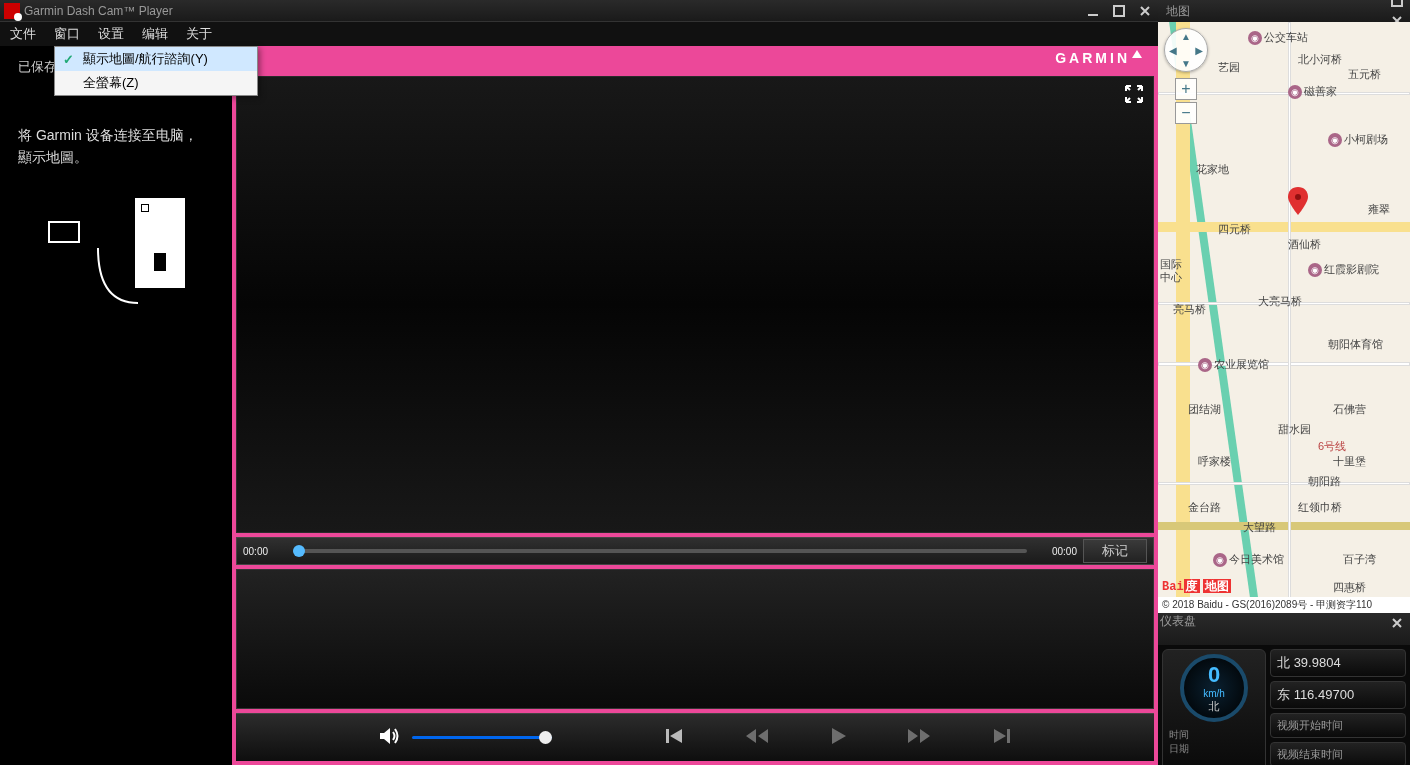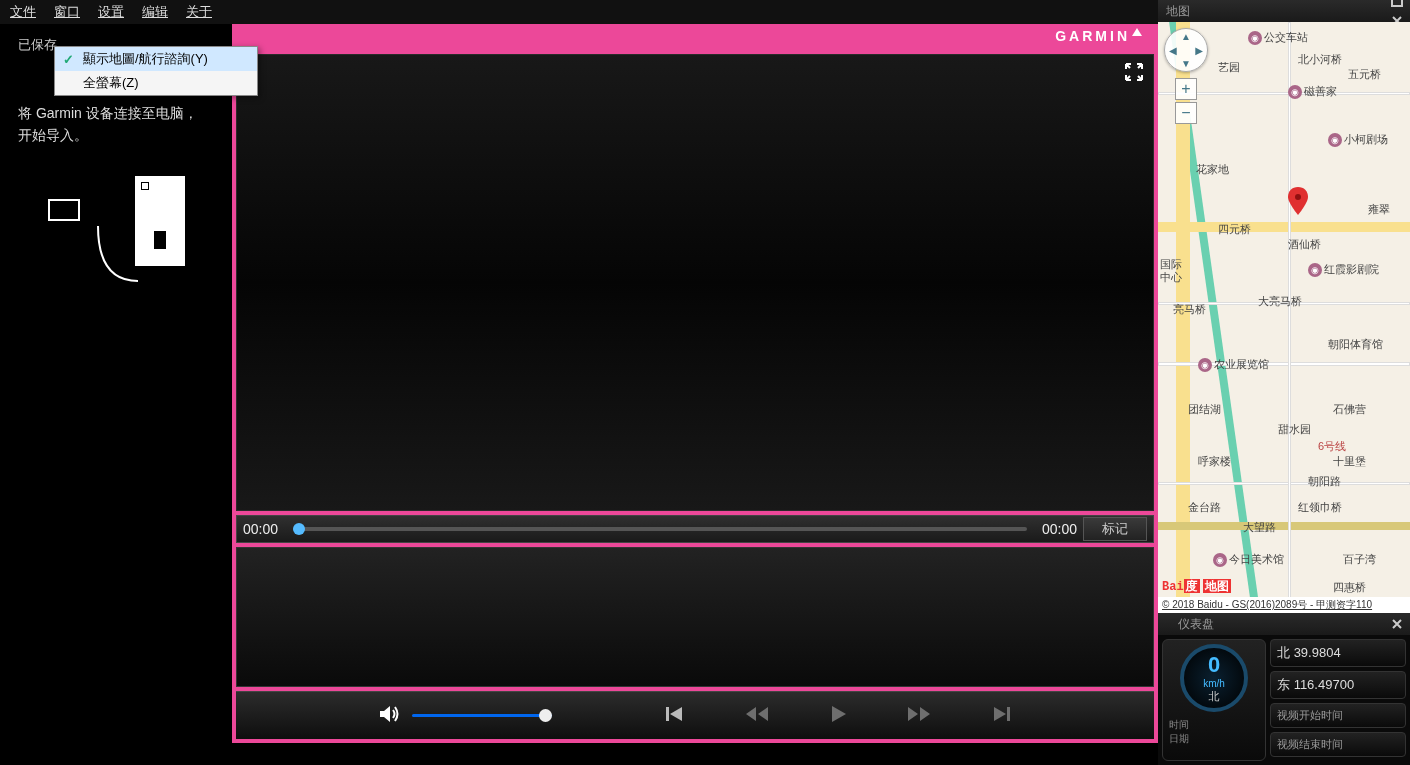--- a/index.html
+++ b/index.html
@@ -7,21 +7,21 @@
 
 .main-window { position: absolute; left: 0; top: 0; width: 1158px; height: 765px; background: #000; }
 .title-bar { height: 22px; background: linear-gradient(#2a2a2a, #1a1a1a); display: flex; align-items: center; padding-left: 4px; border-bottom: 1px solid #333; }
 .title-bar .app-icon { width: 16px; height: 16px; margin-right: 4px; background: #c00; position: relative; }
 .title-bar .app-icon::after { content: ""; position: absolute; right: -2px; bottom: -2px; width: 8px; height: 8px; background: #fff; border-radius: 50%; }
 .title-bar .title { color: #999; font-size: 12px; flex: 1; }
 .title-bar .win-btns { display: flex; }
 .win-btn { width: 26px; height: 20px; display: flex; align-items: center; justify-content: center; cursor: pointer; }
 .win-btn svg { width: 14px; height: 14px; }
 
-.menu-bar { height: 24px; background: #111; display: flex; align-items: center; padding-left: 10px; gap: 18px; font-size: 13px; color: #ddd; text-decoration: underline; }
+.menu-bar { height: 24px; background: #111; display: flex; align-items: center; padding-left: 10px; gap: 18px; font-size: 13px; color: #ddd; }
 .menu-item { cursor: pointer; }
 
 .dropdown { position: absolute; left: 54px; top: 46px; width: 204px; background: #f5f5f5; border: 1px solid #888; box-shadow: 2px 2px 6px rgba(0,0,0,0.4); z-index: 100; color: #000; font-size: 13px; }
 .dropdown-item { height: 24px; display: flex; align-items: center; padding-left: 28px; position: relative; cursor: pointer; }
 .dropdown-item.selected { background: #d0e8ff; }
 .dropdown-item .check { position: absolute; left: 8px; color: #2a7; font-weight: bold; }
 
 .content { display: flex; height: calc(100% - 46px); }
 .sidebar { width: 280px; background: #000; padding: 12px 18px; color: #ddd; font-size: 14px; }
 .sidebar .saved { font-size: 13px; color: #ccc; margin-bottom: 18px; }
@@ -35,21 +35,21 @@
 .pc-box::after { content: ""; position: absolute; left: 50%; transform: translateX(-50%); top: 55px; width: 12px; height: 18px; background: #000; }
 
 .video-area { flex: 1; background: #ec4899; display: flex; flex-direction: column; position: relative; }
 .garmin-logo { position: absolute; right: 16px; top: 4px; color: #fff; font-size: 14px; letter-spacing: 3px; font-weight: bold; }
 .garmin-logo .tri { display: inline-block; width: 0; height: 0; border-left: 5px solid transparent; border-right: 5px solid transparent; border-bottom: 8px solid #fff; margin-left: 2px; vertical-align: top; }
 .fullscreen-icon { position: absolute; right: 14px; top: 38px; cursor: pointer; }
 
 .video-black { flex: 1; background: linear-gradient(180deg, #181818 0%, #050505 50%, #181818 100%); margin: 30px 4px 0 4px; border: 1px solid #2a2a2a; }
 
 .timeline-row { height: 28px; display: flex; align-items: center; padding: 0 6px; background: linear-gradient(#303030, #1a1a1a); border: 1px solid #444; margin: 4px; }
-.time-label { font-size: 14px; color: #eee; width: 42px; }
+.time-label { font-size: 10px; color: #eee; width: 42px; }
 .slider-track { flex: 1; height: 4px; background: #555; border-radius: 2px; position: relative; margin: 0 8px; }
 .slider-thumb { position: absolute; left: 0; top: -4px; width: 12px; height: 12px; background: #5bf; border-radius: 50%; }
 .marker-btn { width: 64px; height: 24px; background: linear-gradient(#3a3a3a, #222); border: 1px solid #555; color: #ccc; font-size: 13px; display: flex; align-items: center; justify-content: center; margin-left: 6px; cursor: pointer; }
 
 .strip { height: 140px; background: linear-gradient(#222, #0a0a0a); margin: 0 4px; border: 1px solid #333; }
 
 .controls-bar { height: 48px; background: linear-gradient(#2c2c2c, #0e0e0e); display: flex; align-items: center; padding: 0 140px 0 140px; gap: 50px; border-top: 1px solid #444; margin: 4px; }
 .volume { display: flex; align-items: center; gap: 10px; }
 .vol-icon { cursor: pointer; }
 .vol-slider { width: 140px; height: 3px; background: #06e; border-radius: 2px; position: relative; }
@@ -74,44 +74,65 @@
 .road-main.h1 { left: 0; top: 200px; width: 100%; height: 10px; }
 .road-main.h2 { left: 0; top: 420px; width: 100%; height: 8px; background: #d8c878; }
 .road-hwy { position: absolute; left: 54px; top: -20px; width: 8px; height: 650px; background: #6ad0b0; transform: rotate(-8deg); }
 .road-minor { position: absolute; background: #fff; border: 1px solid #ddd; }
 .poi-label { position: absolute; font-size: 11px; color: #444; white-space: nowrap; }
 .poi-icon { display: inline-block; width: 14px; height: 14px; background: #a68; border-radius: 50%; text-align: center; color: #fff; font-size: 9px; line-height: 14px; margin-right: 2px; }
 .pin { position: absolute; left: 130px; top: 165px; width: 20px; height: 28px; }
 .pin svg { width: 100%; height: 100%; }
 .baidu-logo { position: absolute; left: 4px; bottom: 18px; font-size: 12px; font-weight: bold; }
 .baidu-logo .bai { color: #e33; font-family: Liberation Mono, monospace; } .baidu-logo .du { background: #e33; color: #fff; padding: 0 2px; }
-.map-attrib { position: absolute; left: 0; bottom: 0; right: 0; height: 16px; background: #fff; font-size: 10px; color: #333; padding-left: 4px; line-height: 16px; text-decoration: underline; }
+.map-attrib { position: absolute; left: 0; bottom: 0; right: 0; height: 16px; background: #fff; font-size: 10px; color: #333; padding-left: 4px; line-height: 16px; }
 
 
 .dashboard { position: absolute; left: 1158px; top: 613px; width: 252px; height: 152px; background: #0a0a0a; }
-.dash-title { height: 22px; background: linear-gradient(#2a2a2a, #1a1a1a); color: #999; font-size: 12px; display: flex; align-items: center; padding-left: 20px; }
+.dash-title { height: 32px; background: linear-gradient(#2a2a2a, #1a1a1a); color: #999; font-size: 12px; display: flex; align-items: flex-start; padding-left: 2px; }
 .dash-title .win-btns { margin-left: auto; }
 .dash-body { display: flex; height: calc(100% - 22px); padding: 4px; gap: 4px; }
 .gauge-box { width: 104px; background: linear-gradient(#222, #0a0a0a); border: 1px solid #333; border-radius: 6px; display: flex; flex-direction: column; align-items: center; padding-top: 4px; }
 .gauge { width: 68px; height: 68px; border-radius: 50%; border: 4px solid #1a4a6a; background: radial-gradient(#0a2030, #000); display: flex; flex-direction: column; align-items: center; justify-content: center; color: #4bf; }
 .gauge .val { font-size: 22px; font-weight: bold; }
 .gauge .unit { font-size: 10px; }
 .gauge .dir { font-size: 11px; color: #ccc; }
 .time-date { font-size: 10px; color: #888; margin-top: 6px; display: flex; flex-direction: column; align-items: flex-start; width: 100%; padding-left: 6px; }
 .coords-box { flex: 1; display: flex; flex-direction: column; gap: 4px; }
 .coord-row { background: linear-gradient(#222, #0a0a0a); border: 1px solid #333; border-radius: 4px; padding: 4px 6px; font-size: 13px; color: #ddd; }
 .small-row { font-size: 11px; color: #999; }
 
 .watermark { position: absolute; left: 6px; top: 2px; font-size: 28px; font-weight: bold; color: rgba(60,150,200,0.5); pointer-events: none; font-family: "SimHei"; text-shadow: 1px 1px 2px #003; z-index: 50; }
 </style>
 </head>
 <body>
 
 <div class="main-window">
 
+  <div class="title-bar">
+    <div class="app-icon"></div>
+    <div class="title">Garmin Dash Cam™ Player</div>
+    <div class="win-btns">
+      <div class="win-btn">
+          <svg viewBox="0 0 14 14">
+            <rect x="2" y="10" width="10" height="2" fill="#ccc"></rect>
+          </svg>
+        </div>
+      <div class="win-btn">
+          <svg viewBox="0 0 14 14">
+            <rect x="2" y="2" width="10" height="10" fill="none" stroke="#ccc" stroke-width="2"></rect>
+          </svg>
+        </div>
+      <div class="win-btn">
+          <svg viewBox="0 0 14 14">
+            <path d="M3 3 L11 11 M11 3 L3 11" stroke="#ccc" stroke-width="2"></path>
+          </svg>
+        </div>
+    </div>
+  </div>
 
   <div class="menu-bar">
     <span class="menu-item">文件</span>
     <span class="menu-item">窗口</span>
     <span class="menu-item">设置</span>
     <span class="menu-item">编辑</span>
     <span class="menu-item">关于</span>
   </div>
 
   <div class="dropdown">
@@ -123,21 +144,21 @@
       <span>全螢幕(Z)</span>
     </div>
   </div>
 
   <div class="content">
     <div class="sidebar">
       <div class="saved">已保存</div>
       <div style="height:30px"></div>
       <div class="import-text">
         <span>将 Garmin 设备连接至电脑，</span><br>
-        <span>开始导入。</span>
+        <span>顯示地圖。</span>
       </div>
       <div class="device-graphic">
         <div class="camera-box"></div>
         <div class="cable">
           <svg viewBox="0 0 60 80">
               <path d="M 5 5 Q 5 60 45 60" fill="none" stroke="#fff" stroke-width="2"></path>
             </svg>
         </div>
         <div class="pc-box"></div>
       </div>

